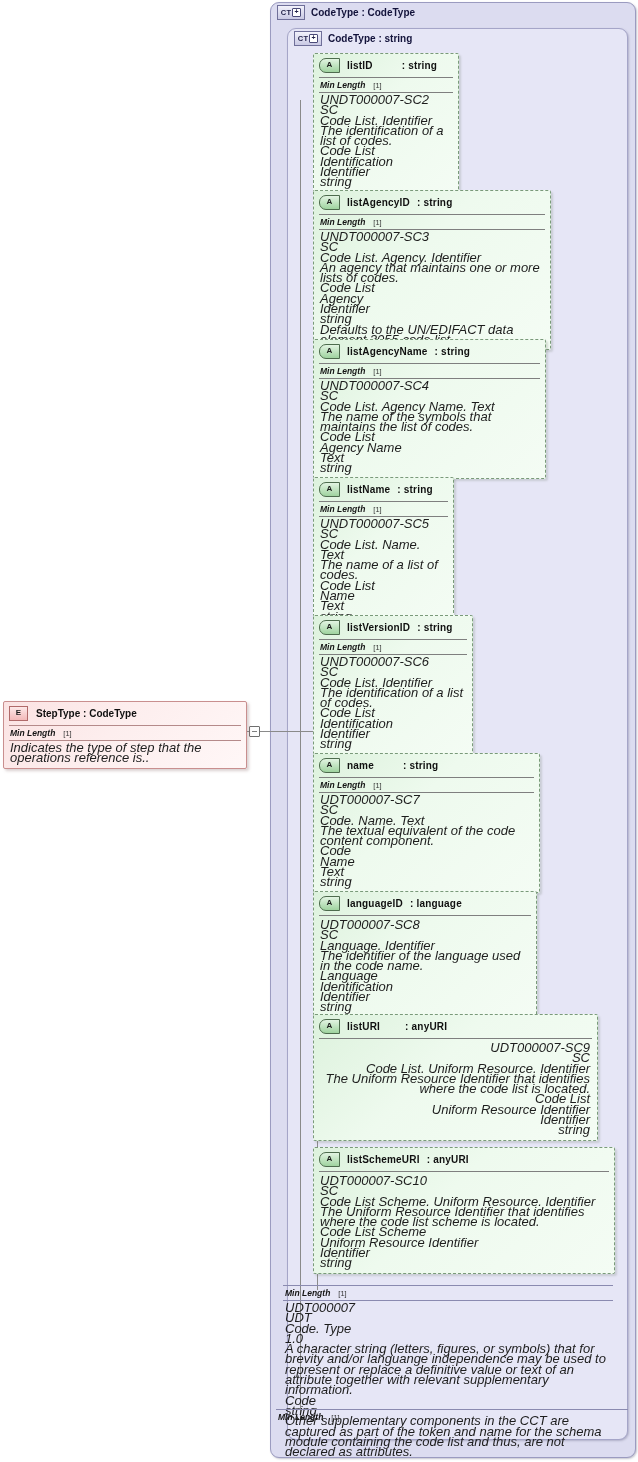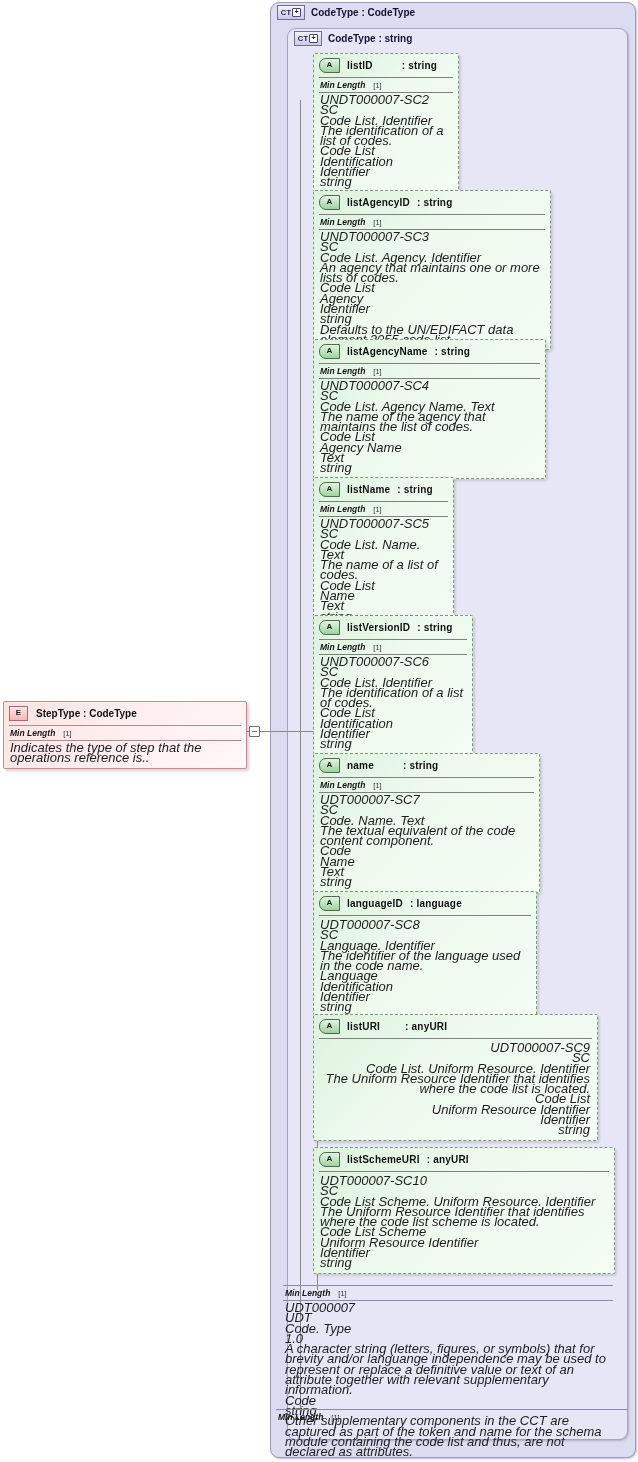--- a/index.html
+++ b/index.html
@@ -191,21 +191,21 @@
   <div class="rule"></div>
   <div class="minlen">
     <span>Min Length</span>
     <span class="card">[1]</span>
   </div>
   <div class="rule"></div>
   <div class="doc">
     <div>UNDT000007-SC4</div>
     <div>SC</div>
     <div>Code List. Agency Name. Text</div>
-    <div>The name of the agency that maintains the list of codes.</div>
+    <div>The name of the symbols that maintains the list of codes.</div>
     <div>Code List</div>
     <div>Agency Name</div>
     <div>Text</div>
     <div>string</div>
   </div>
 </div>
 
 <div class="abs attr" style="left:313px;top:477px;width:141px;">
   <div class="attr-head">
     <span class="a-icon">A</span>

